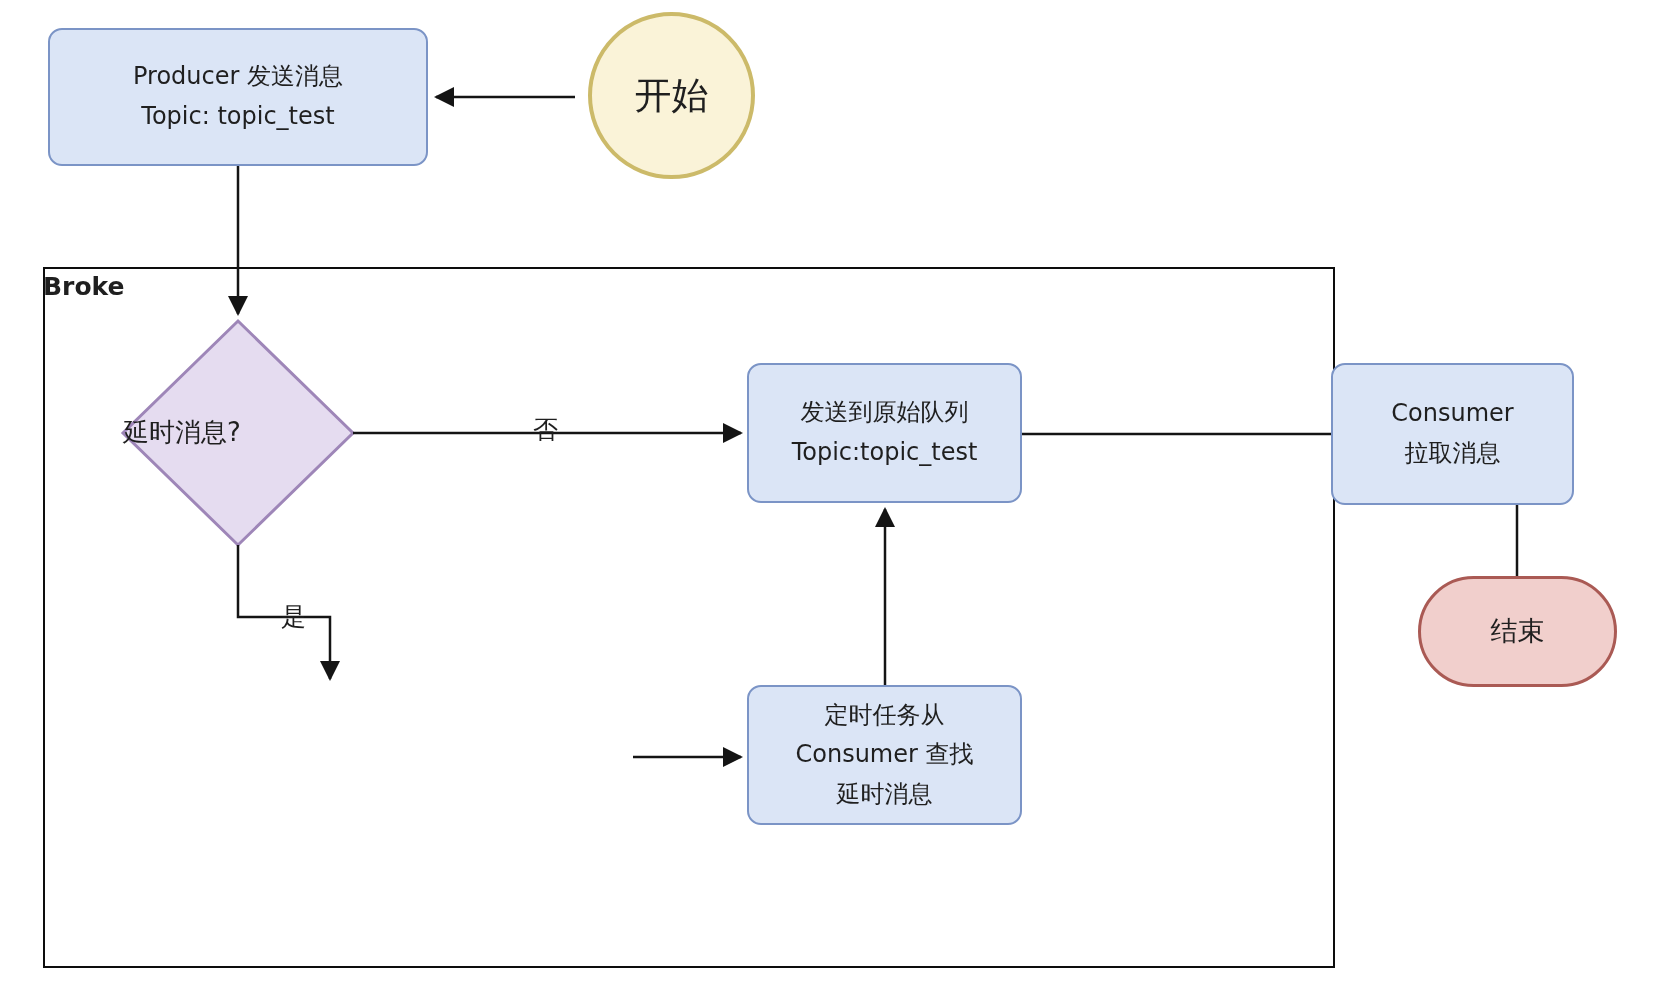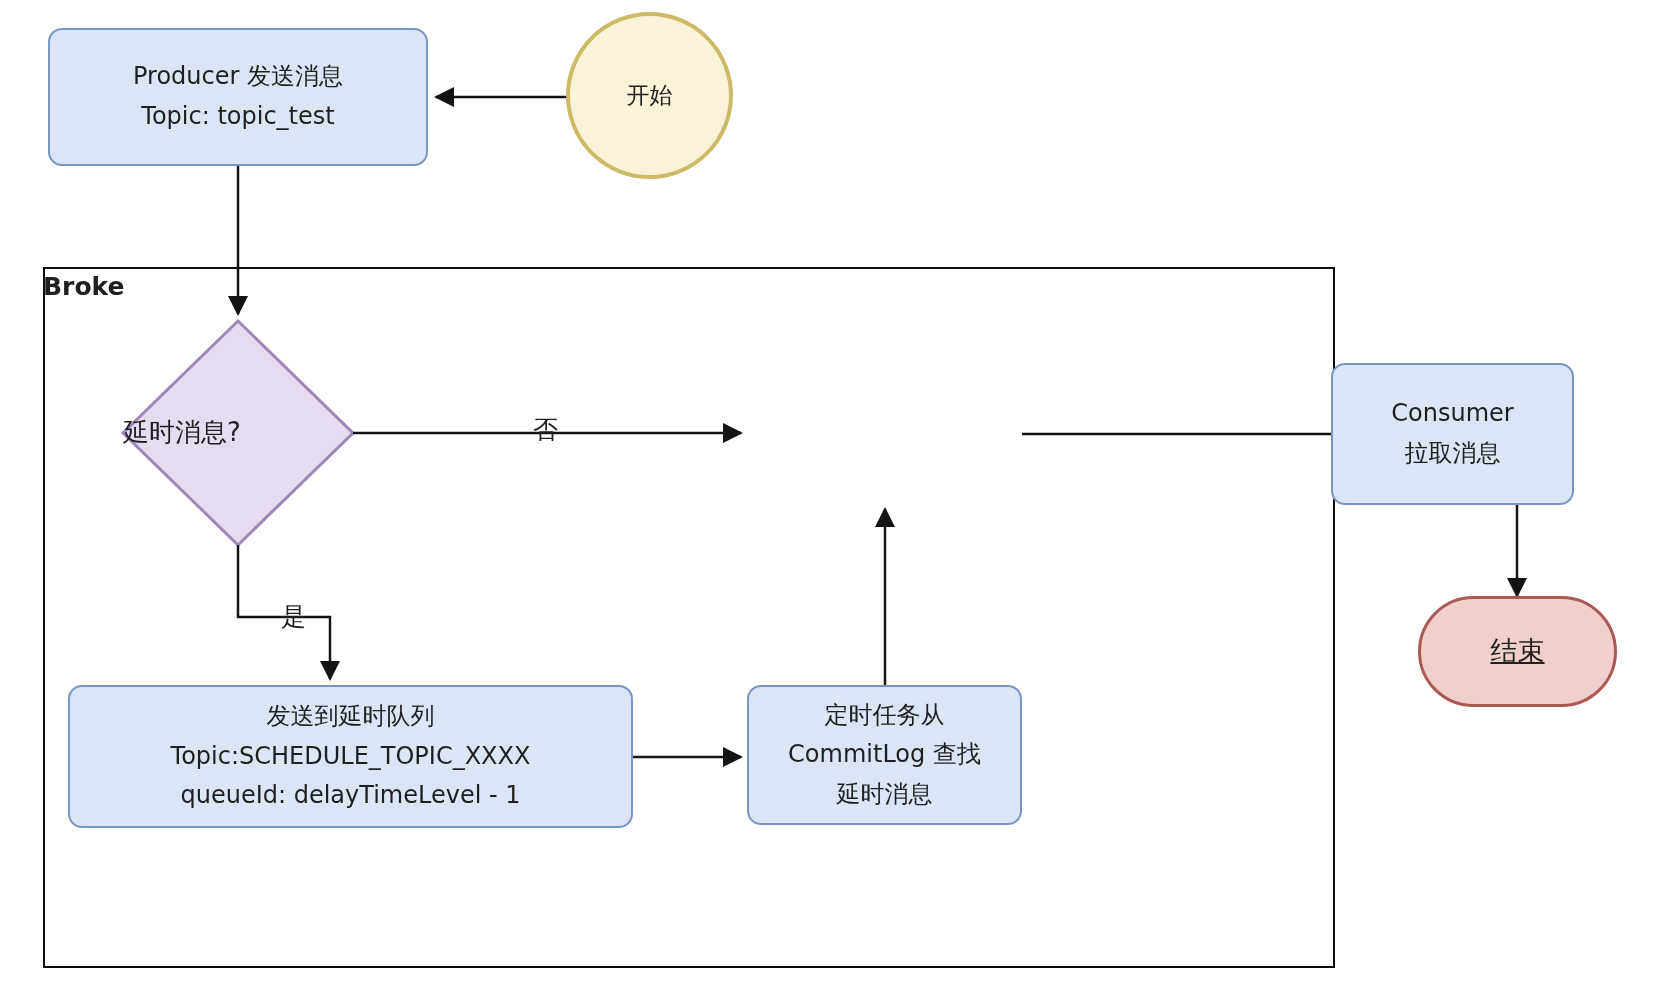--- a/index.html
+++ b/index.html
@@ -52,35 +52,34 @@
     border: 2.5px solid var(--node_border_blue);
     border-radius: 14px;
     font-size: 24px;
   }
   #producer      { left: 48px;   top: 28px;  width: 380px; height: 138px; }
   #original-queue{ left: 747px;  top: 363px; width: 275px; height: 140px; }
   #delay-queue   { left: 68px;   top: 685px; width: 565px; height: 143px; }
   #timer-task    { left: 747px;  top: 685px; width: 275px; height: 140px; }
   #consumer      { left: 1331px; top: 363px; width: 243px; height: 142px; }
   #start {
-    left: 566px; top: 12px;
+    left: 588px; top: 12px;
     width: 167px; height: 167px;
     border-radius: 50%;
     background: var(--start_fill);
     border: 4px solid var(--start_border);
-    font-size: 23px;
+    font-size: 37px;
   }
   #end {
-    left: 1418px; top: 596px;
+    left: 1418px; top: 576px;
     width: 199px; height: 111px;
     border-radius: 56px;
     background: var(--end_fill);
     border: 3.5px solid var(--end_border);
     font-size: 27px;
-    text-decoration: underline;
   }
   #decision-label {
     position: absolute;
     left: 123px; top: 415px;
     width: 230px;
     text-align: left;
     font-size: 26px;
     z-index: 2;
   }
   .edge-label {
@@ -139,30 +138,29 @@
     <div>开始</div>
   </div>
 
   <div id="producer" class="node rounded">
     <div>Producer 发送消息</div>
     <div>Topic: topic_test</div>
   </div>
 
   <div id="decision-label">延时消息?</div>
 
+  <div id="original-queue" class="node rounded">
+    <div>发送到原始队列</div>
+    <div>Topic:topic_test</div>
+  </div>
 
-  <div id="delay-queue" class="node rounded">
-    <div>发送到延时队列</div>
-    <div>Topic:SCHEDULE_TOPIC_XXXX</div>
-    <div>queueId: delayTimeLevel - 1</div>
-  </div>
 
   <div id="timer-task" class="node rounded">
     <div>定时任务从</div>
-    <div>CommitLog 查找</div>
+    <div>Consumer 查找</div>
     <div>延时消息</div>
   </div>
 
   <div id="consumer" class="node rounded">
     <div>Consumer</div>
     <div>拉取消息</div>
   </div>
 
   <div id="end" class="node">
     <div>结束</div>

